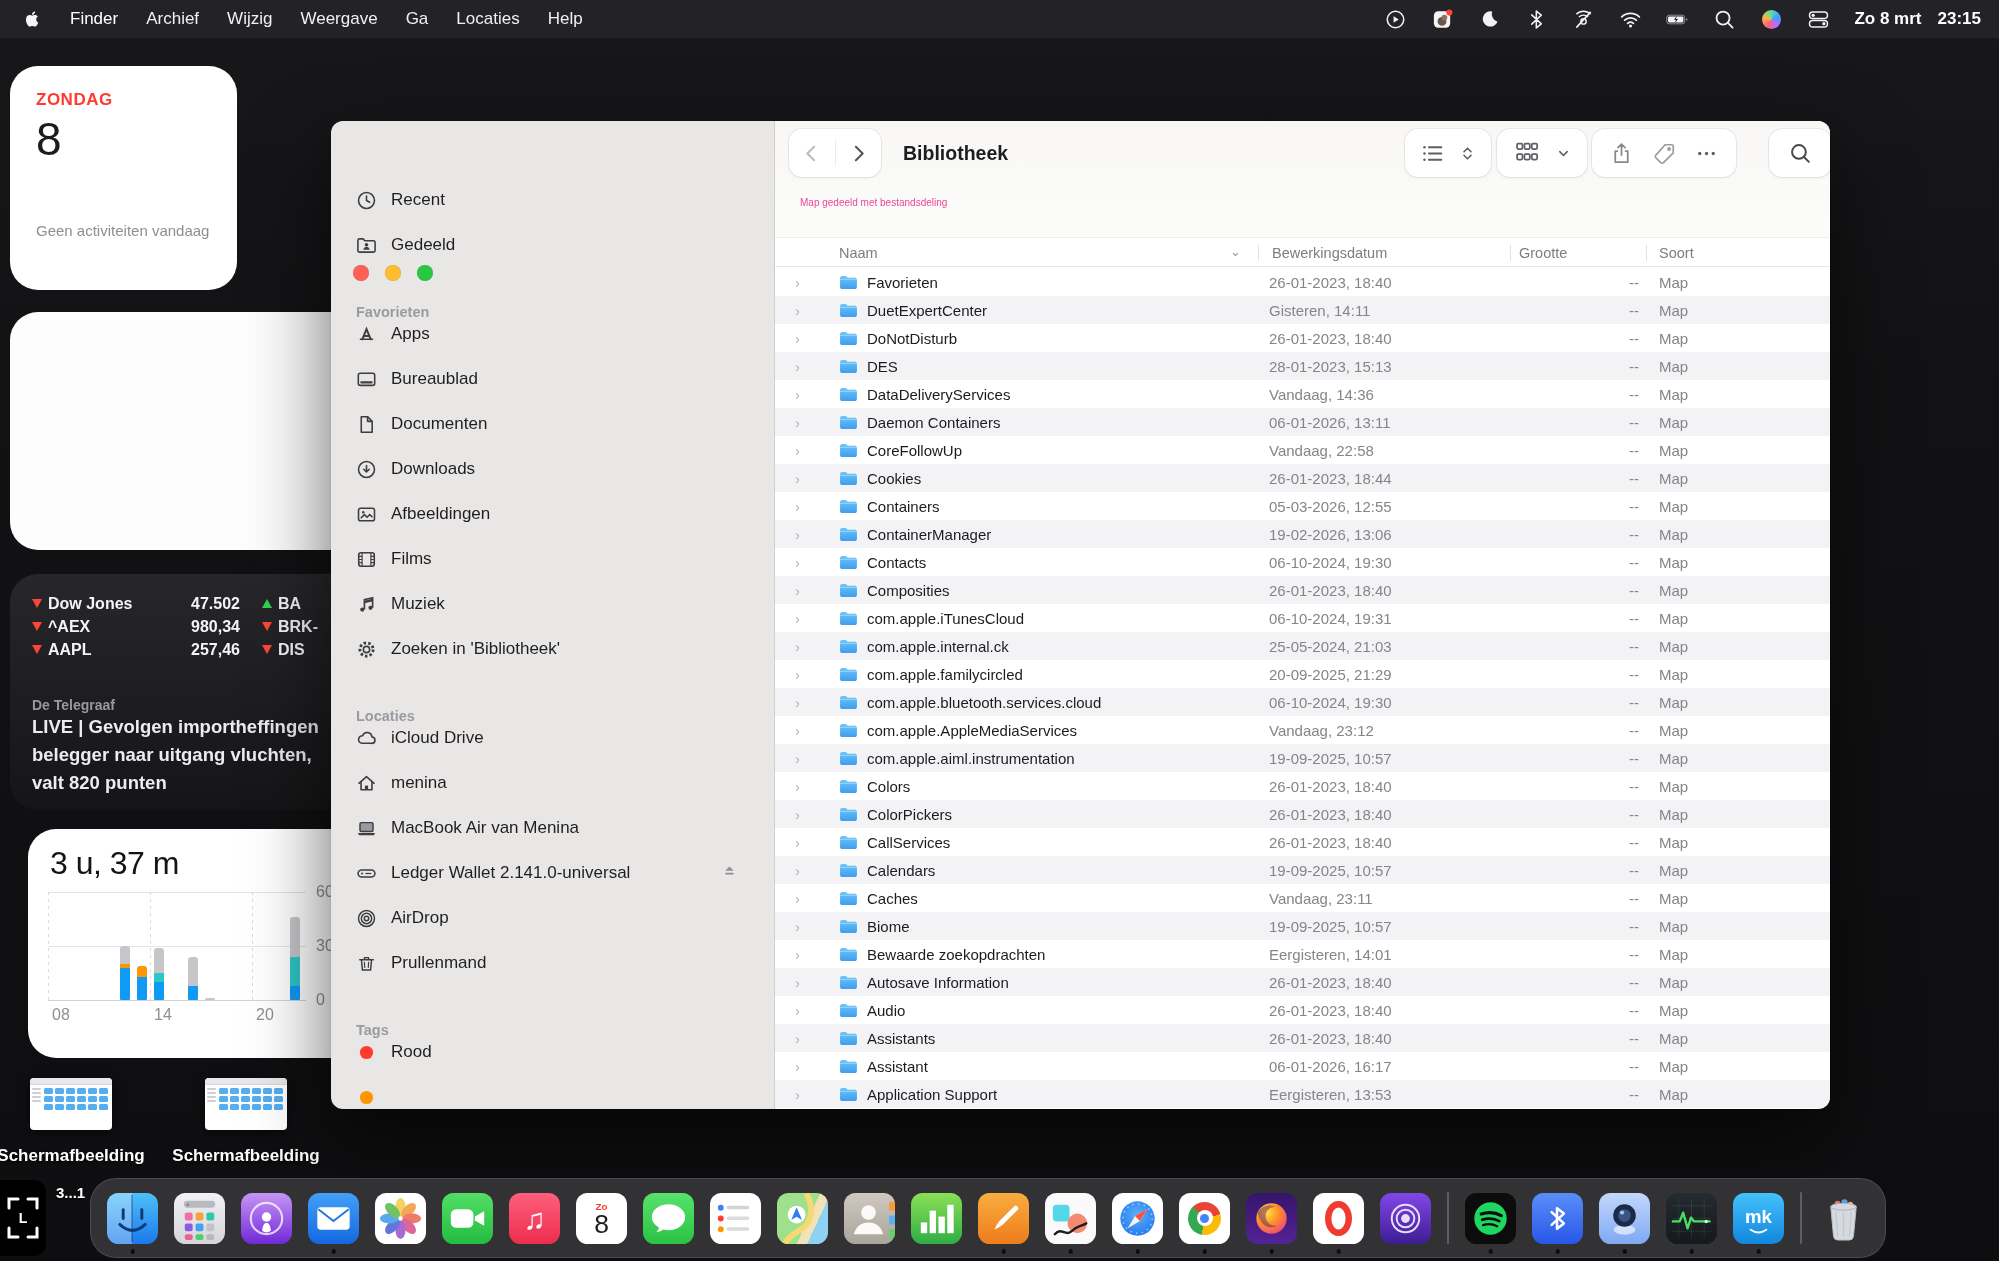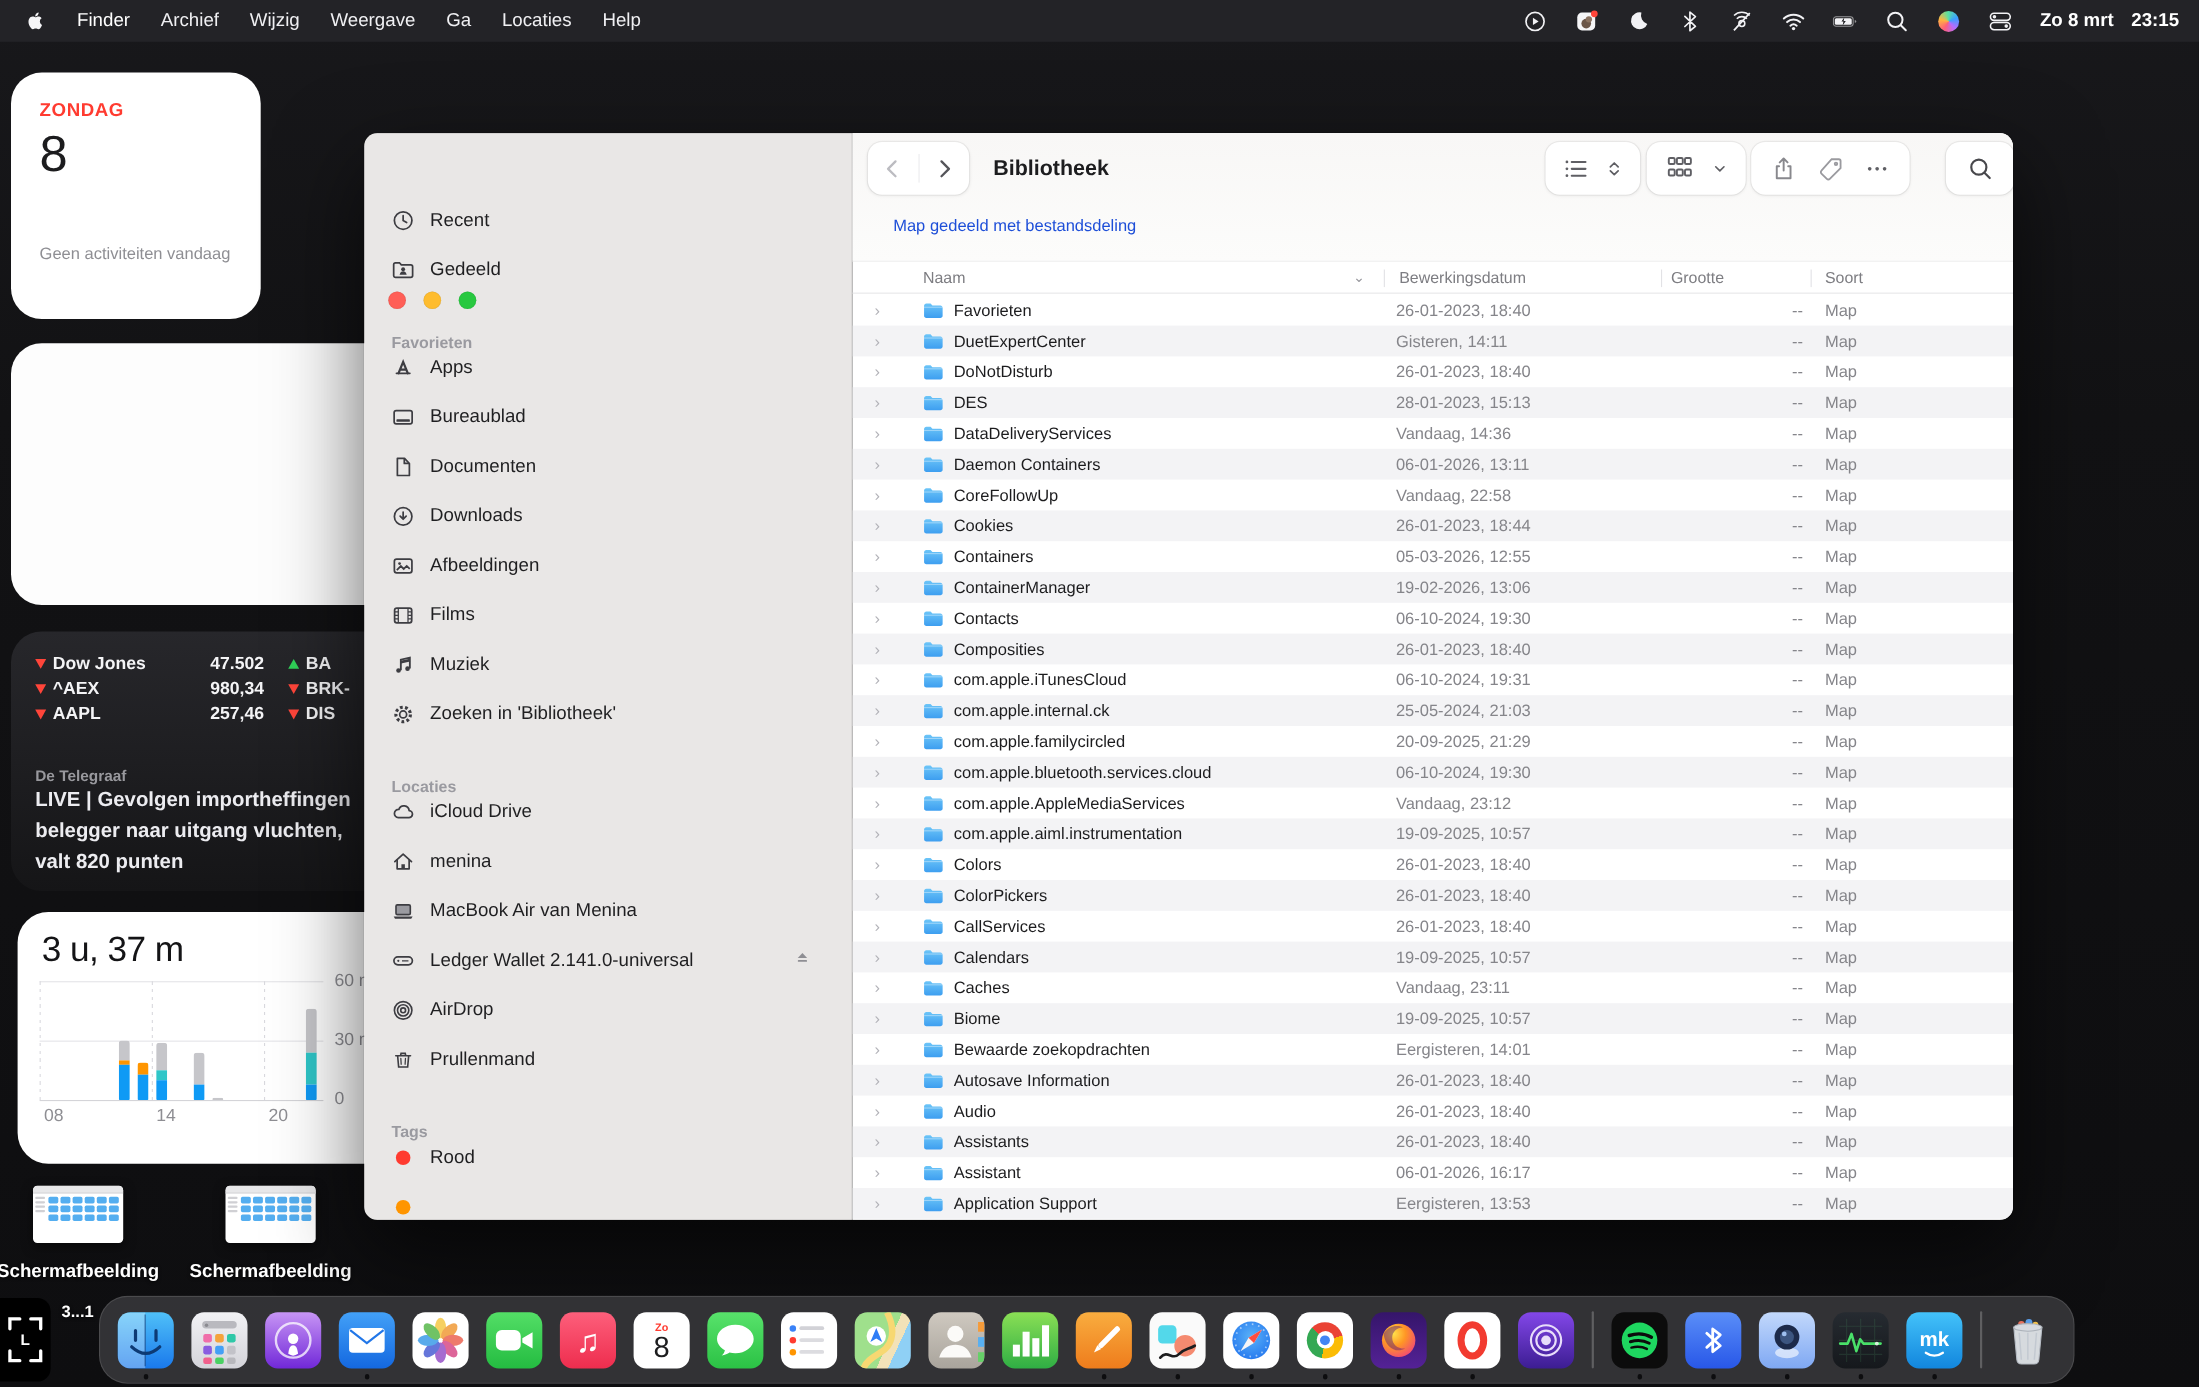--- a/index.html
+++ b/index.html
@@ -31,21 +31,21 @@
   #q2{left:252px;width:140px;}
   .q-row{display:flex;align-items:center;height:23px;font-size:16px;font-weight:bold;}
   .q-row .sym{margin-left:6px;}
   .q-row .val{margin-left:auto;font-weight:bold;}
   .tri{width:0;height:0;border-left:5.5px solid transparent;border-right:5.5px solid transparent;}
   .tri.up{border-bottom:9px solid #30d158;}
   .tri.down{border-top:9px solid #ff453a;}
   #news{position:absolute;left:22px;top:102px;right:0;}
   #news .src{color:#98989d;font-size:14px;font-weight:bold;margin-top:21px;}
   #news .hl{color:#ececf0;font-size:18.5px;font-weight:bold;line-height:28px;white-space:nowrap;}
-  #w-st{left:16px;top:829px;width:410px;height:229px;background:#fff;}
+  #w-st{left:28px;top:829px;width:410px;height:229px;background:#fff;}
   #w-st .total{position:absolute;left:22px;top:16px;font-size:32px;color:#141416;letter-spacing:-.5px;}
   .gl-h{position:absolute;left:20px;width:258px;height:1px;background:#e4e4e8;}
   .gl-v{position:absolute;width:1px;background:repeating-linear-gradient(180deg,#d9d9de 0 3px,transparent 3px 7px);}
   .gl-lab{position:absolute;color:#8e8e93;font-size:16px;}
   .st-bar{position:absolute;width:10px;border-radius:3px 3px 1px 1px;overflow:hidden;display:flex;flex-direction:column;}
   .st-seg{width:100%;}
 
   
   .thumb{position:absolute;width:82px;height:52px;background:#fff;border-radius:4px;box-shadow:0 3px 10px rgba(0,0,0,.5);overflow:hidden;}
   .thumb .tb{height:7px;background:#e8e8ea;border-bottom:1px solid #d8d8da;}
@@ -66,21 +66,21 @@
   .side-item .si-lab{font-size:17px;color:#1f1f21;white-space:nowrap;}
   .side-sec{position:absolute;left:25px;transform:translateY(-50%);font-size:14.5px;font-weight:bold;color:#9a9aa0;}
   .si-eject{position:absolute;right:36px;width:17px;height:17px;}
 
   #main{position:absolute;left:444px;top:0;right:0;bottom:0;background:#fff;}
   #toolbar-strip{position:absolute;left:0;top:0;right:0;height:116px;background:linear-gradient(#f8f7f6,#fcfcfb);}
   .pill{position:absolute;top:8px;height:48px;background:#fff;border-radius:13px;box-shadow:0 0 0 1px rgba(0,0,0,.05),0 1px 3px rgba(0,0,0,.07);display:flex;align-items:center;justify-content:space-evenly;}
   .tb-ic{width:25px;height:25px;}
   .tb-ic svg{width:100%;height:100%;}
   #win-title{position:absolute;left:128px;top:0;height:64px;display:flex;align-items:center;font-size:19.5px;font-weight:bold;color:#1d1d1f;}
-  #subtitle{position:absolute;left:25px;top:76px;font-size:15px;color:#1d4ed8;margin-left:12px;}
+  #subtitle{position:absolute;left:25px;top:76px;font-size:10px;color:#ec4899;}
 
   #list-header{position:absolute;left:0;top:116px;right:0;height:30px;border-bottom:1px solid #e7e7e9;border-top:1px solid #efefef;}
   .hcell{position:absolute;top:0;height:30px;line-height:30px;font-size:14.5px;color:#7d7d82;}
   .hsep{position:absolute;top:7px;height:16px;width:1px;background:#e2e2e5;}
   #sort-chevron{position:absolute;left:455px;top:0;height:30px;line-height:28px;color:#9a9aa0;font-size:13px;}
 
   #file-list{position:absolute;left:0;top:147px;right:0;bottom:0;overflow:hidden;}
   .frow{display:grid;grid-template-columns:44px 430px 280px 90px 1fr;height:28px;align-items:center;padding-left:20px;}
   .frow.alt{background:#f3f3f5;}
   .fr-c1{display:flex;align-items:center;}

